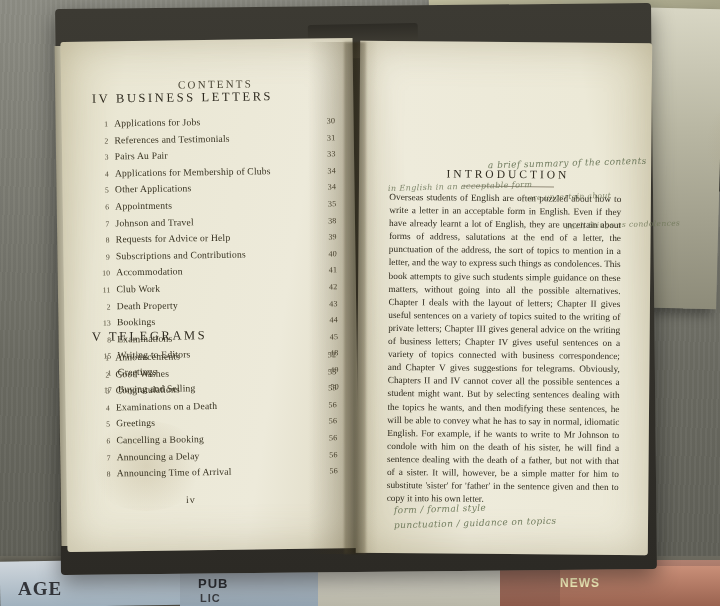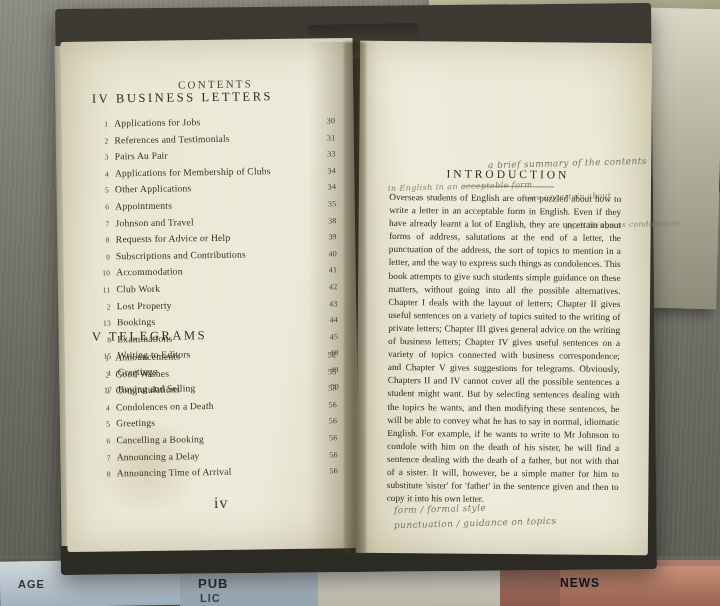--- a/index.html
+++ b/index.html
@@ -74,24 +74,24 @@
     background:linear-gradient(180deg,#b08070,#8c5a4a);
   }
   .mag-red2{
     position:absolute;left:560px;top:566px;width:160px;height:40px;
     background:linear-gradient(180deg,#c98f78,#9a6350);
   }
   .mag-text{
     position:absolute;font-family:"Liberation Sans",sans-serif;
     color:#2a2a2a;font-weight:bold;letter-spacing:1px;
   }
-  .mag-text.t1{left:18px;top:578px;font-size:11px;color:#33353a;}
+  .mag-text.t1{left:18px;top:578px;font-size:19px;color:#33353a;font-family:Liberation Serif, serif;}
   .mag-text.t2{left:198px;top:576px;font-size:13px;color:#2f3136;}
   .mag-text.t3{left:200px;top:592px;font-size:11px;color:#3a3c40;}
-  .mag-text.t4{left:560px;top:576px;font-size:12px;color:#0f172a;}
+  .mag-text.t4{left:560px;top:576px;font-size:12px;color:#fef9c3;}
 
   
   .book{
     position:absolute;left:58px;top:6px;width:596px;height:566px;
   }
   .book-cover{
     position:absolute;left:0;top:0;width:596px;height:566px;
     background:linear-gradient(180deg,#3c3a33,#2c2a25);
     border-radius:4px;
     transform:rotate(-0.6deg);
@@ -153,21 +153,21 @@
   .toc-row{
     display:flex;align-items:baseline;
     font-size:9.6px;color:#35301f;line-height:15.6px;
     letter-spacing:.2px;
   }
   .toc-num{width:18px;text-align:right;font-size:7.6px;color:#4d4735;padding-right:6px;}
   .toc-title{flex:0 0 auto;white-space:nowrap;}
   .toc-dots{flex:1 1 auto;}
   .toc-page{font-size:8px;color:#403a28;width:18px;text-align:right;}
   .folio{
-    position:absolute;left:156px;top:488px;font-size:16px;color:#3a3425;
+    position:absolute;left:128px;top:488px;font-size:10px;color:#3a3425;
     transform:rotate(-0.8deg);letter-spacing:1px;
   }
 
   .intro-head{
     position:absolute;left:360px;top:162px;width:180px;text-align:center;
     font-size:11.5px;letter-spacing:3px;color:#2f2b20;
     transform:rotate(0.5deg);
   }
   .intro-rule{
     position:absolute;left:404px;top:180px;width:92px;height:1px;
@@ -314,21 +314,21 @@
           <span class="toc-page">41</span>
         </div>
       <div class="toc-row">
           <span class="toc-num">11</span>
           <span class="toc-title">Club Work</span>
           <span class="toc-dots"></span>
           <span class="toc-page">42</span>
         </div>
       <div class="toc-row">
           <span class="toc-num">2</span>
-          <span class="toc-title">Lost Property</span>
+          <span class="toc-title">Death Property</span>
           <span class="toc-dots"></span>
           <span class="toc-page">43</span>
         </div>
       <div class="toc-row">
           <span class="toc-num">13</span>
           <span class="toc-title">Bookings</span>
           <span class="toc-dots"></span>
           <span class="toc-page">44</span>
         </div>
       <div class="toc-row">
@@ -372,21 +372,21 @@
           <span class="toc-page">53</span>
         </div>
       <div class="toc-row">
           <span class="toc-num">3</span>
           <span class="toc-title">Congratulations</span>
           <span class="toc-dots"></span>
           <span class="toc-page">55</span>
         </div>
       <div class="toc-row">
           <span class="toc-num">4</span>
-          <span class="toc-title">Condolences on a Death</span>
+          <span class="toc-title">Examinations on a Death</span>
           <span class="toc-dots"></span>
           <span class="toc-page">56</span>
         </div>
       <div class="toc-row">
           <span class="toc-num">5</span>
           <span class="toc-title">Greetings</span>
           <span class="toc-dots"></span>
           <span class="toc-page">56</span>
         </div>
       <div class="toc-row">

